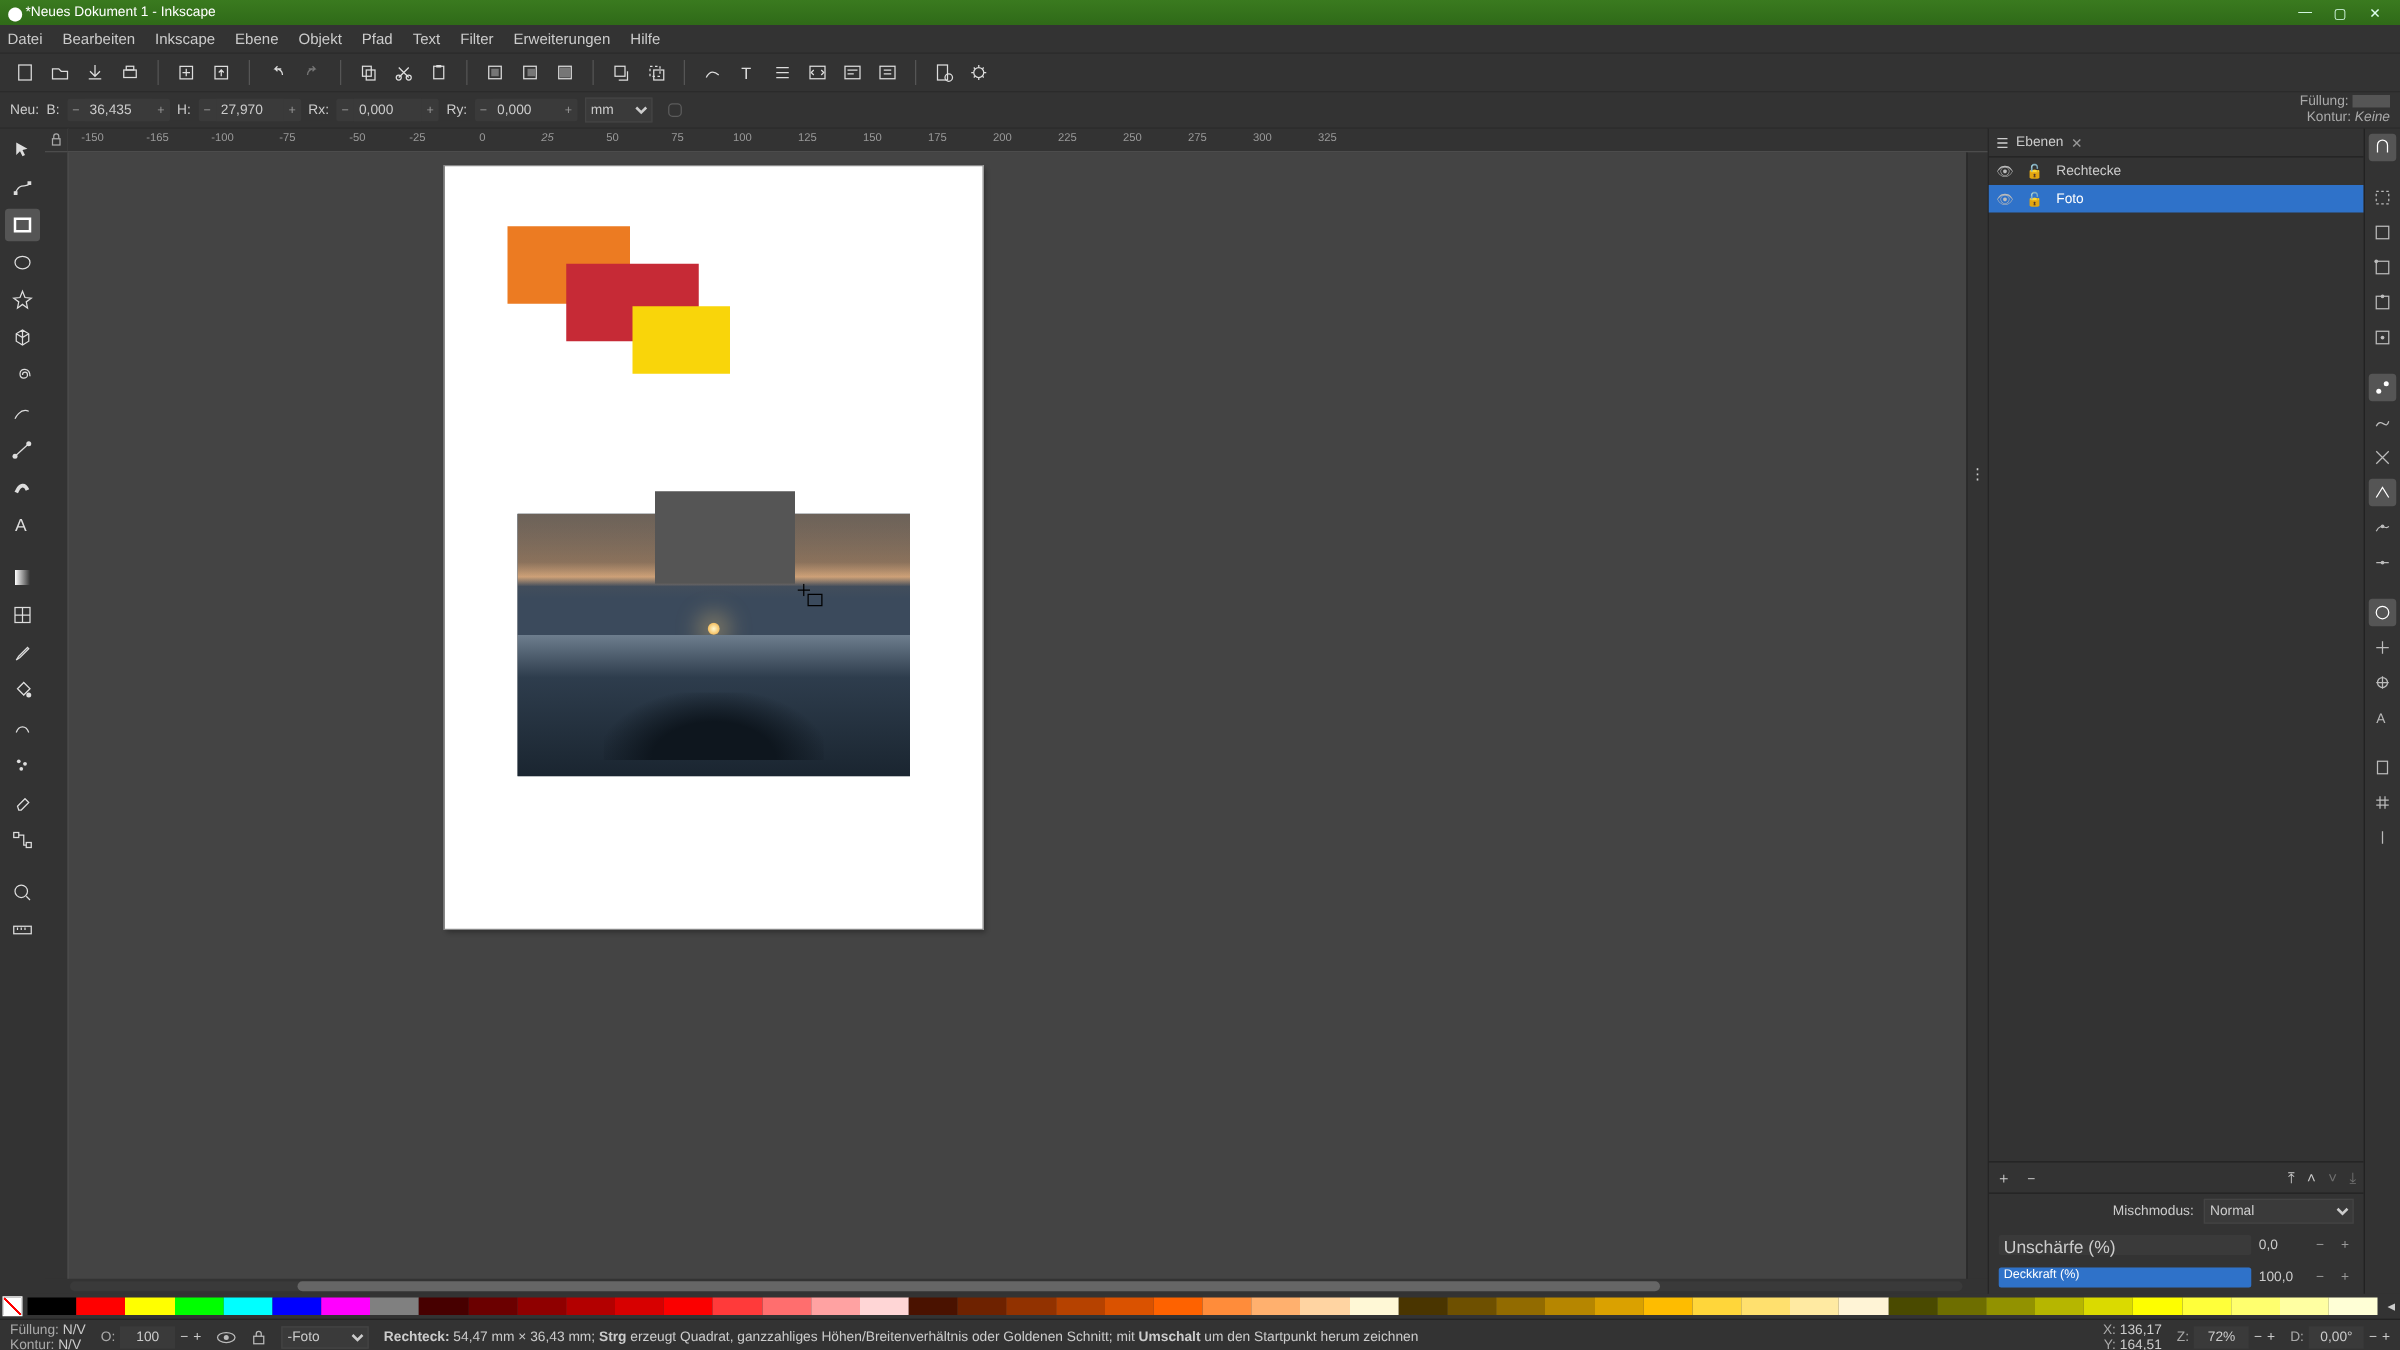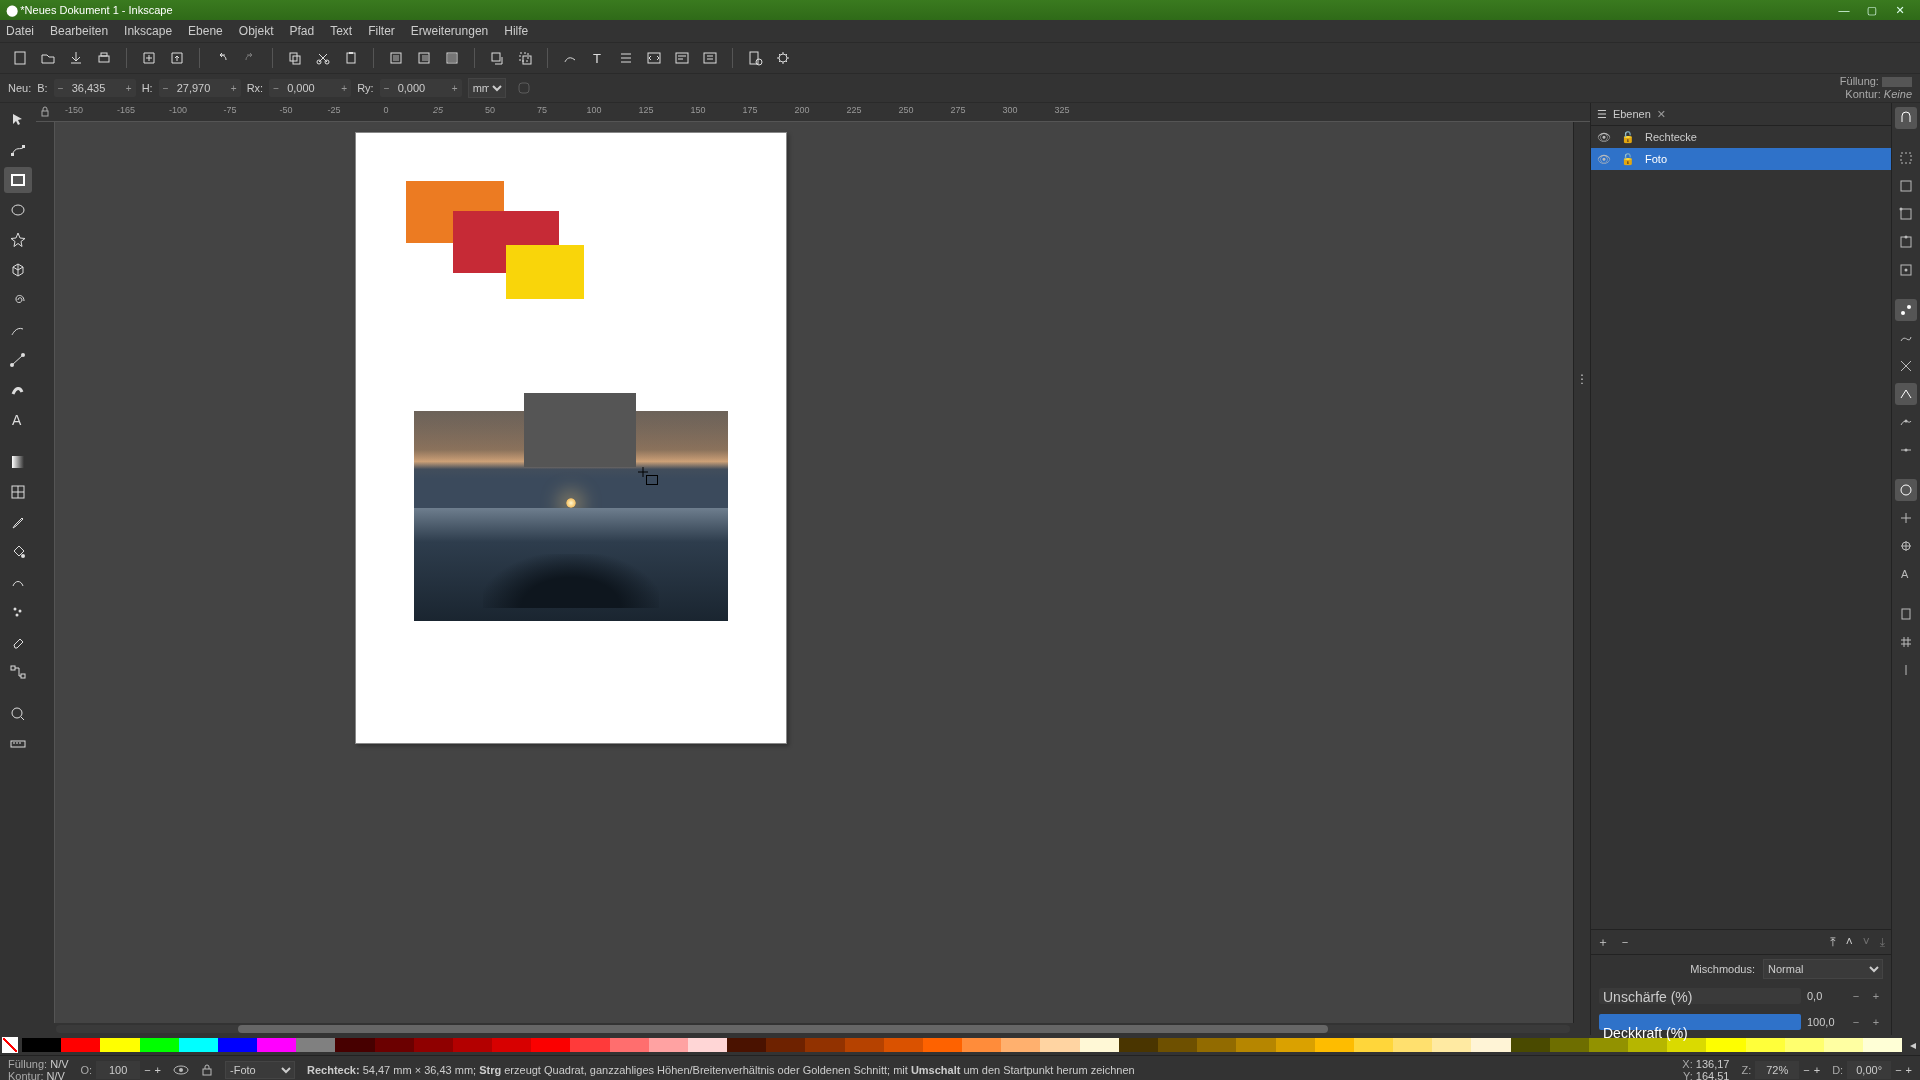--- a/index.html
+++ b/index.html
@@ -261,21 +261,21 @@
       <button>−</button>
       <input value="0,000" style="">
       <button>+</button>
     </span>
   <span>Ry:</span>
   <span class="spin">
       <button>−</button>
       <input value="0,000" style="">
       <button>+</button>
     </span>
-  <select style="width:38px"><option>mm</option></select>
+  <select style="width:54px"><option>mm</option></select>
   <div class="tbtn" style="opacity:.4">
       <svg width="16" height="16">
         <rect x="3" y="3" width="10" height="10" rx="3" fill="none" stroke="#999"></rect>
       </svg>
     </div>
   <div class="fk">
     <div><span>Füllung:</span> <span style="display:inline-block;width:30px;height:10px;background:#555;vertical-align:middle"></span></div>
     <div><span>Kontur:</span> <i>Keine</i></div>
   </div>
 </div>
@@ -508,21 +508,21 @@
           <div class="slider-fill" style="width:0%"></div>
           <span style="position:absolute;left:4px;top:1px;font-size:14px;color:#ccc">Unschärfe (%)</span>
         </div>
       <span class="slider-val">0,0</span>
       <span class="slider-btn">−</span>
       <span class="slider-btn">+</span>
     </div>
     <div class="slider-row">
       <div class="slider-track">
           <div class="slider-fill" style="width:100%"></div>
-          <span style="position:absolute;left:4px;top:11px;font-size:14px;color:#fff">Deckkraft (%)</span>
+          <span style="position:absolute;left:4px;top:0;font-size:10px;color:#fff">Deckkraft (%)</span>
         </div>
       <span class="slider-val">100,0</span>
       <span class="slider-btn">−</span>
       <span class="slider-btn">+</span>
     </div>
   </div>
 
   <div class="snap-col">
     <div class="snap-btn active">
         <svg width="16" height="16">

